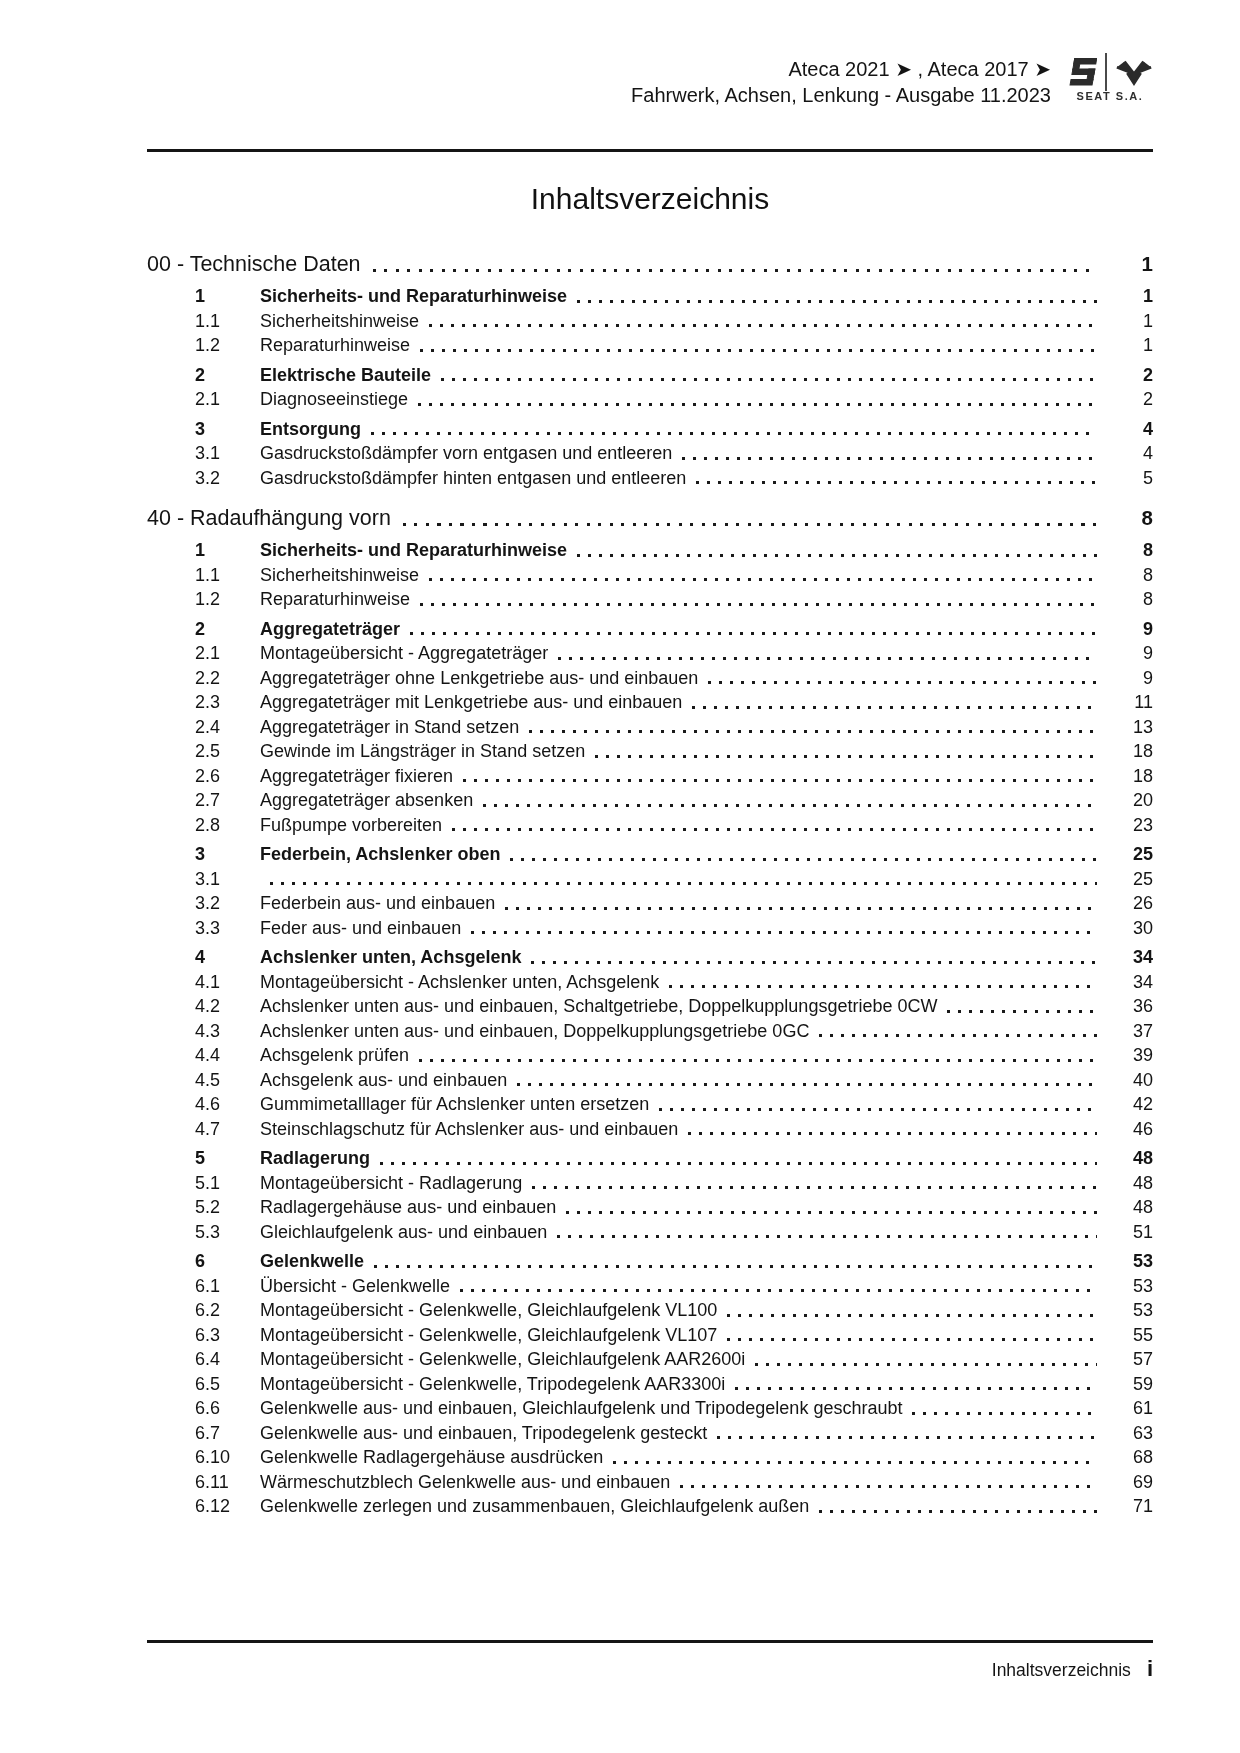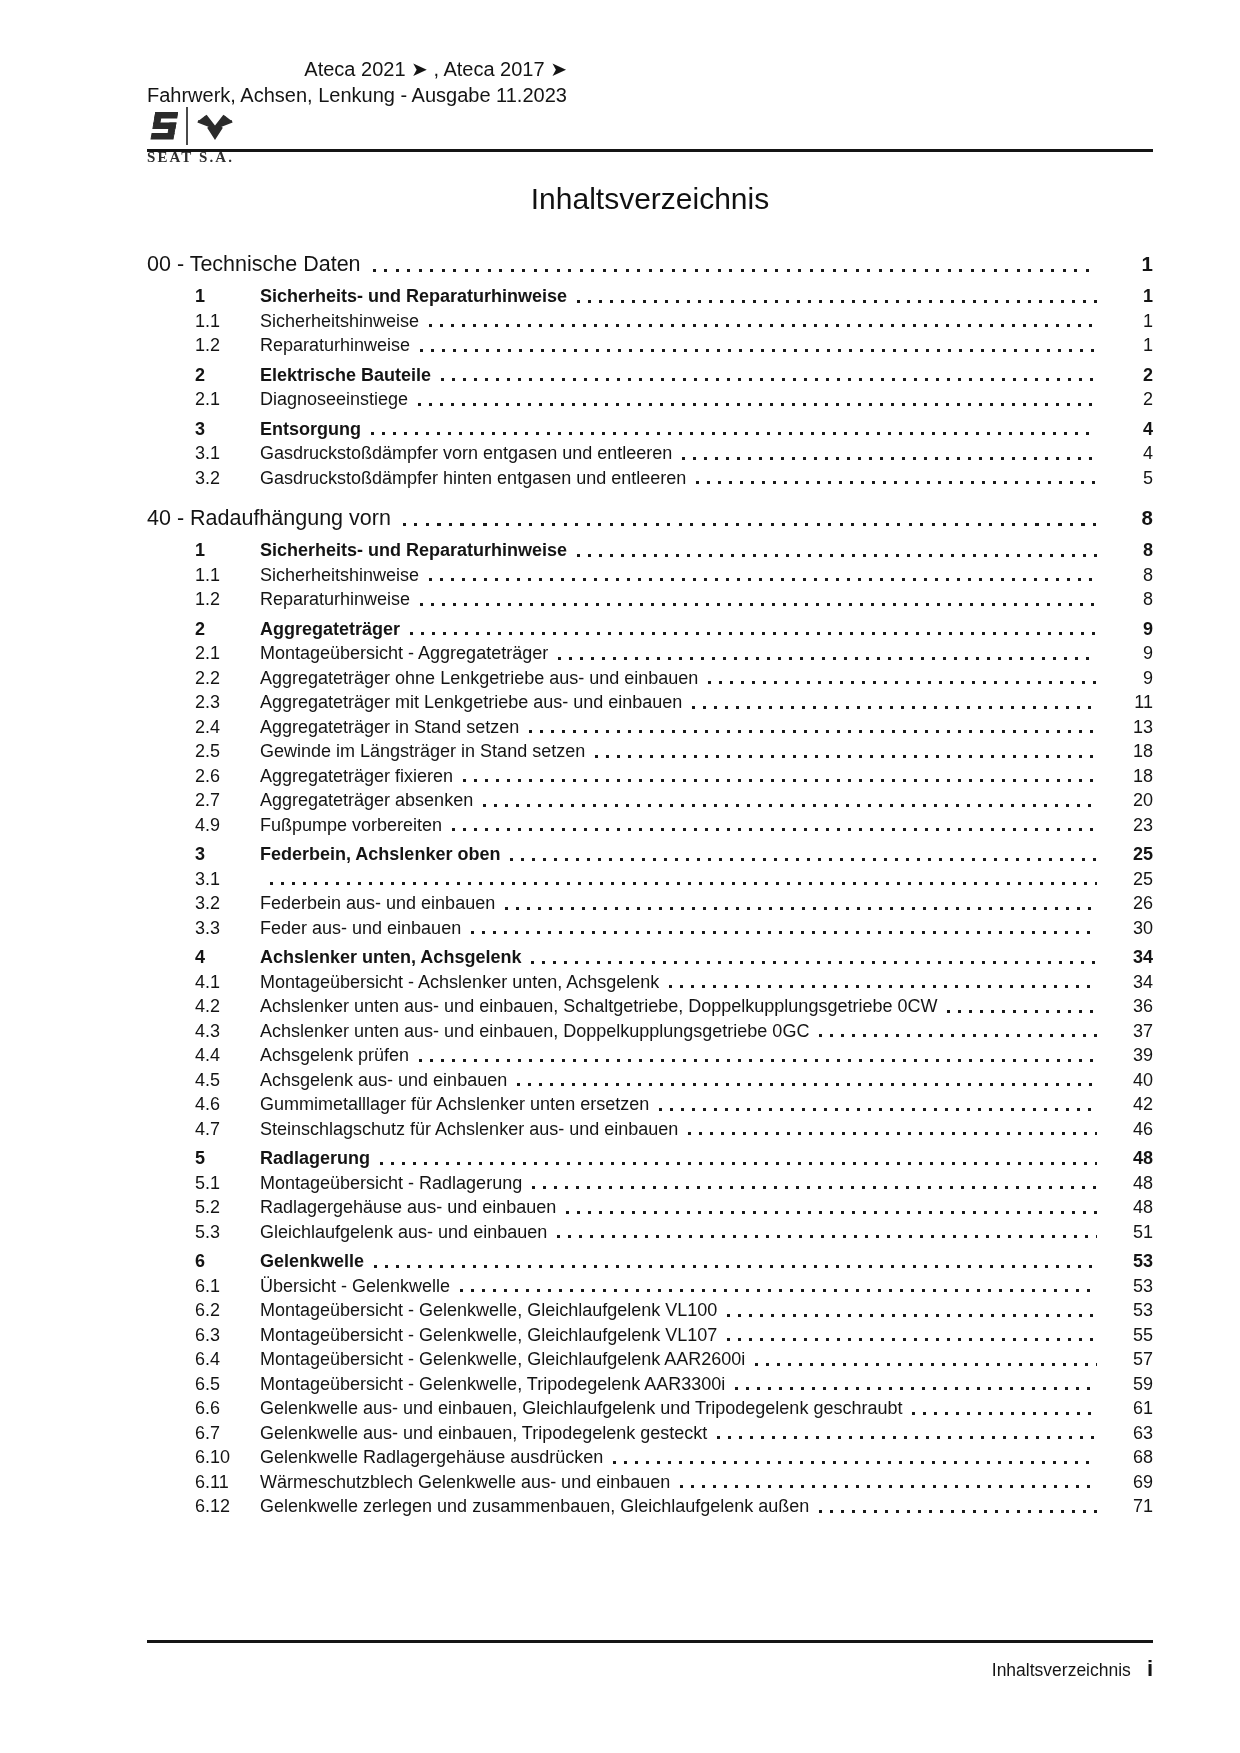--- a/index.html
+++ b/index.html
@@ -6,32 +6,32 @@
   body {
     width:1240px; height:1753px; background:#ffffff;
     font-family:"Liberation Sans", sans-serif; color:#141414;
     position:relative; overflow:hidden;
   }
   .page { position:absolute; inset:0; }
 
   
   .header {
     position:absolute; top:54px; left:147px; width:1006px;
-    display:flex; align-items:flex-start;flex-direction:column;
+    display:flex; justify-content:flex-end; align-items:flex-start;
   }
   .header-text {
     text-align:right; font-size:20px; line-height:26px; white-space:nowrap;
     margin-right:16px; padding-top:2px;
   }
   .logo-block { display:flex; flex-direction:column; align-items:center; }
   .logos { display:flex; align-items:center; height:36px; }
   .logo-divider { width:2px; height:38px; background:#4a4a4a; margin:0 8px; }
   .seat-sa-label {
-    margin-top:5px; font-size:15px; font-weight:bold; letter-spacing:0.14em;
-    color:#2e2e2e; white-space:nowrap;font-family:Liberation Serif, serif;
+    font-size:11px; font-weight:bold; letter-spacing:0.14em;
+    color:#2e2e2e; white-space:nowrap;
   }
   .header-rule { position:absolute; top:149px; left:147px; width:1006px; height:2.5px; background:#151515; }
 
   
   .doc-title {
     position:absolute; top:182px; left:147px; width:1006px;
     text-align:center; font-size:30px; color:#111;
   }
 
   
@@ -223,21 +223,21 @@
         <span class="leader"></span>
         <span class="page-num">18</span>
       </div>
       <div class="row l2">
         <span class="num">2.7</span>
         <span class="entry-title">Aggregateträger absenken</span>
         <span class="leader"></span>
         <span class="page-num">20</span>
       </div>
       <div class="row l2">
-        <span class="num">4.9</span>
+        <span class="num">2.8</span>
         <span class="entry-title">Fußpumpe vorbereiten</span>
         <span class="leader"></span>
         <span class="page-num">23</span>
       </div>
       <div class="row l1">
         <span class="num">3</span>
         <span class="entry-title">Federbein, Achslenker oben</span>
         <span class="leader"></span>
         <span class="page-num">25</span>
       </div>

